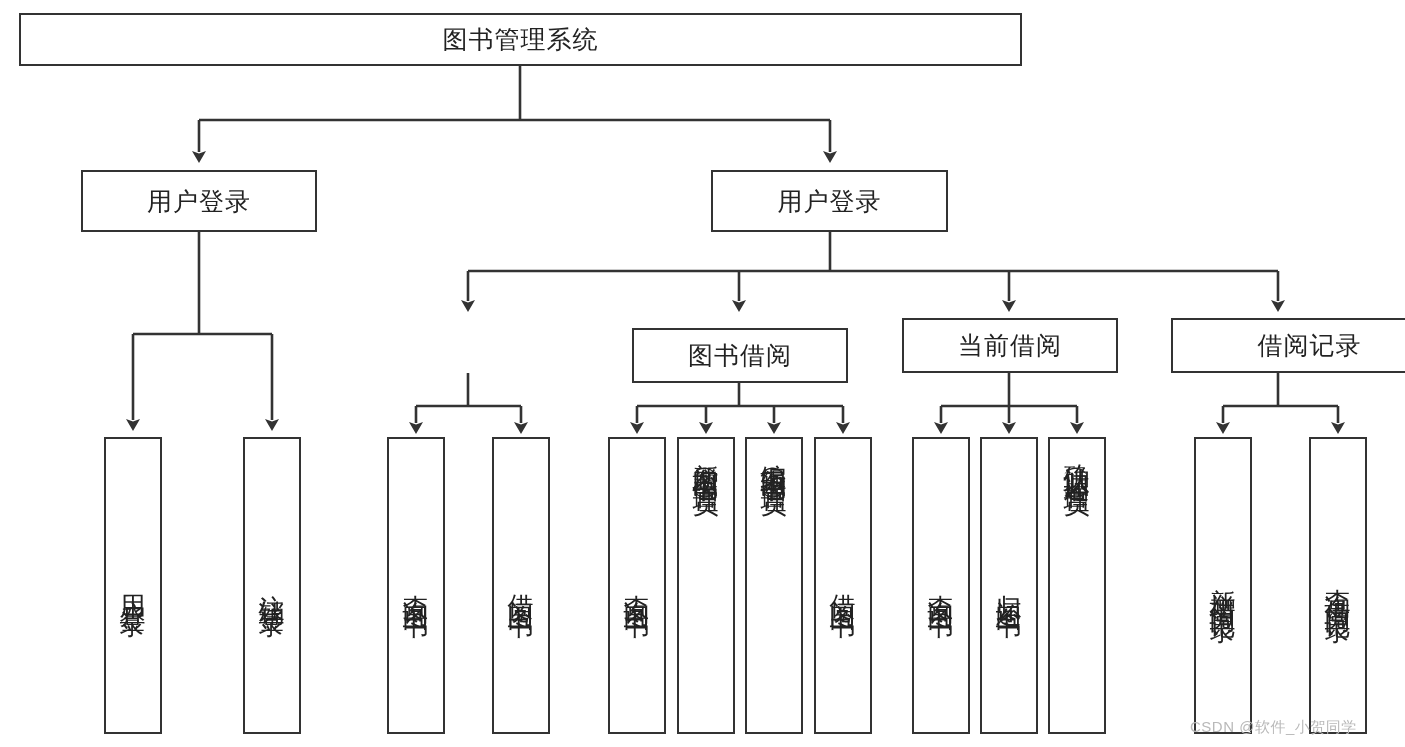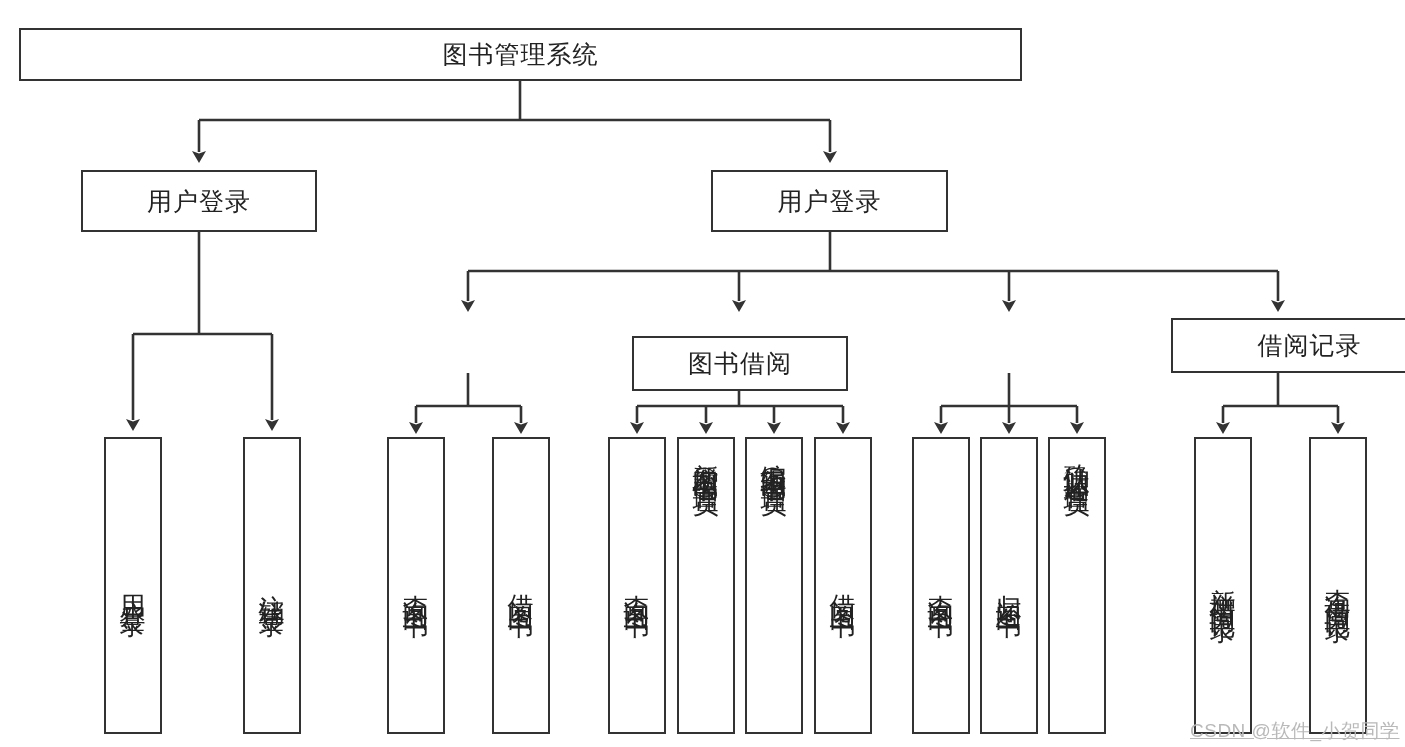--- a/index.html
+++ b/index.html
@@ -67,25 +67,24 @@
     white-space: nowrap;
   }
   .node.vert.tall-text {
     align-items: flex-start;
   }
   .node.vert.tall-text .node-label {
     letter-spacing: 4px;
   }
   .watermark {
     position: absolute;
-    font-size: 19px;
+    font-size: 15px;
     color: #b9b9b9;
     white-space: nowrap;
     letter-spacing: 0.5px;
-    text-decoration: underline;
   }
 </style>
 </head>
 <body>
 
 <div id="diagram-root">
 
   <svg id="connectors" viewBox="0 0 1405 747" xmlns="http://www.w3.org/2000/svg">
     <defs>
       <marker id="arrow" markerWidth="12" markerHeight="14" refX="1" refY="7" orient="auto" markerUnits="userSpaceOnUse">
@@ -133,37 +132,40 @@
       <path d="M1009,406 L1009,423" marker-end="url(#arrow)"></path>
       <path d="M1077,406 L1077,423" marker-end="url(#arrow)"></path>
 
       <path d="M1278,373 L1278,406"></path>
       <path d="M1223,406 L1338,406"></path>
       <path d="M1223,406 L1223,423" marker-end="url(#arrow)"></path>
       <path d="M1338,406 L1338,423" marker-end="url(#arrow)"></path>
     </g>
   </svg>
 
-  <div class="node horiz root" style="left:19px; top:28px; width:1003px; height:53px;">
+  <div class="node horiz root" style="left:19px; top:13px; width:1003px; height:53px;">
     <span class="node-label">图书管理系统</span>
   </div>
 
   <div class="node horiz" style="left:81px; top:170px; width:236px; height:62px;">
     <span class="node-label">用户登录</span>
   </div>
 
   <div class="node horiz" style="left:711px; top:170px; width:237px; height:62px;">
     <span class="node-label">用户登录</span>
   </div>
 
 
-  <div class="node horiz" style="left:632px; top:336px; width:216px; height:55px;">
+  <div class="node horiz" style="left:632px; top:328px; width:216px; height:55px;">
     <span class="node-label">图书借阅</span>
   </div>
 
+  <div class="node horiz" style="left:902px; top:318px; width:216px; height:55px;">
+    <span class="node-label">当前借阅</span>
+  </div>
 
   <div class="node horiz" style="left:1171px; top:318px; width:253px; height:55px;padding-left:24px;">
     <span class="node-label">借阅记录</span>
   </div>
 
   <div class="node vert" style="left:104px; top:437px; width:58px; height:297px;">
     <span class="node-label">用户登录</span>
   </div>
 
   <div class="node vert" style="left:243px; top:437px; width:58px; height:297px;">

